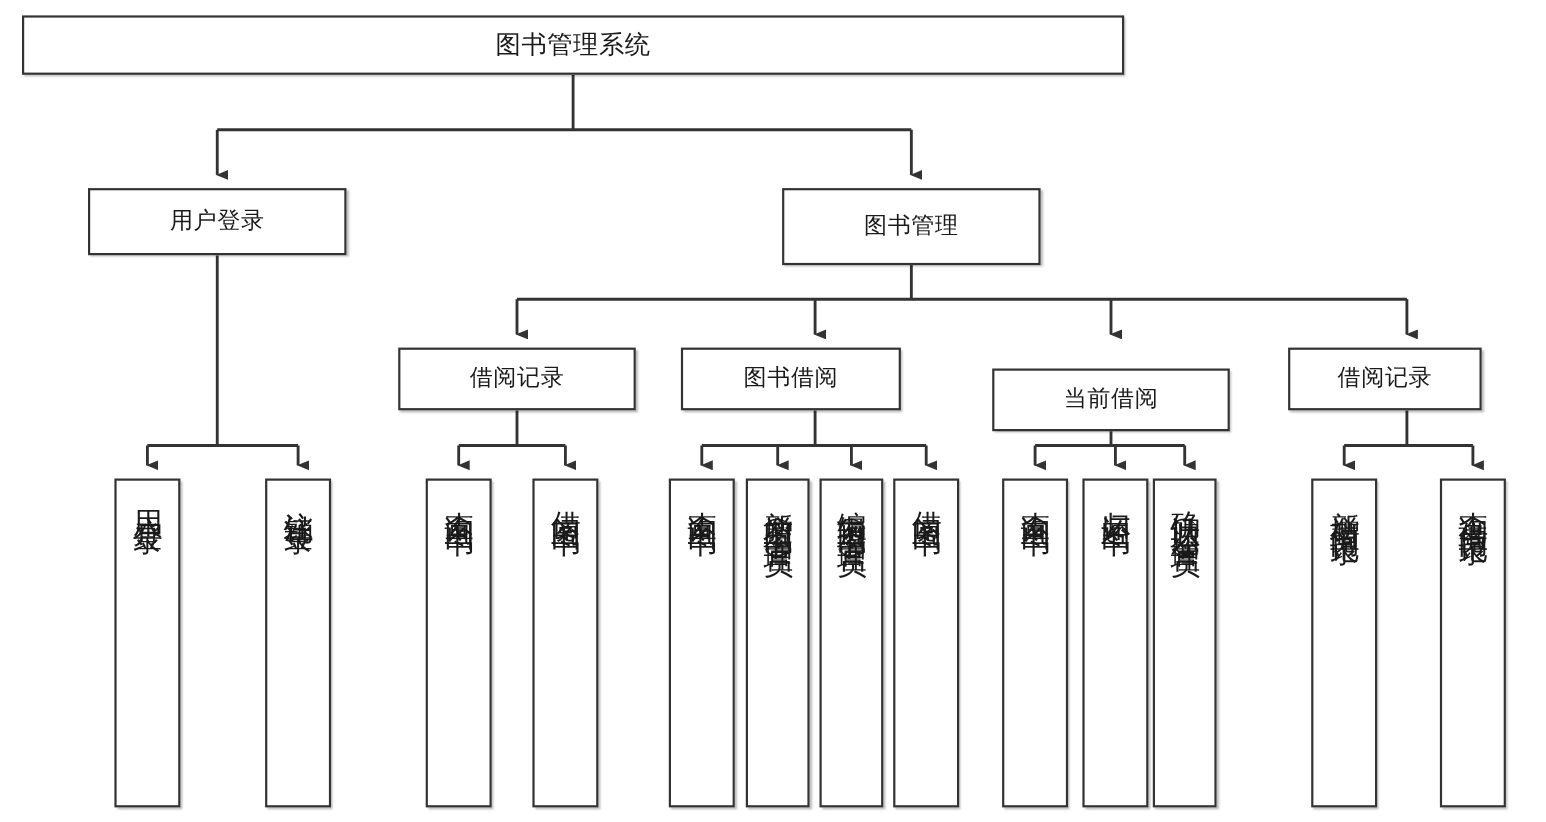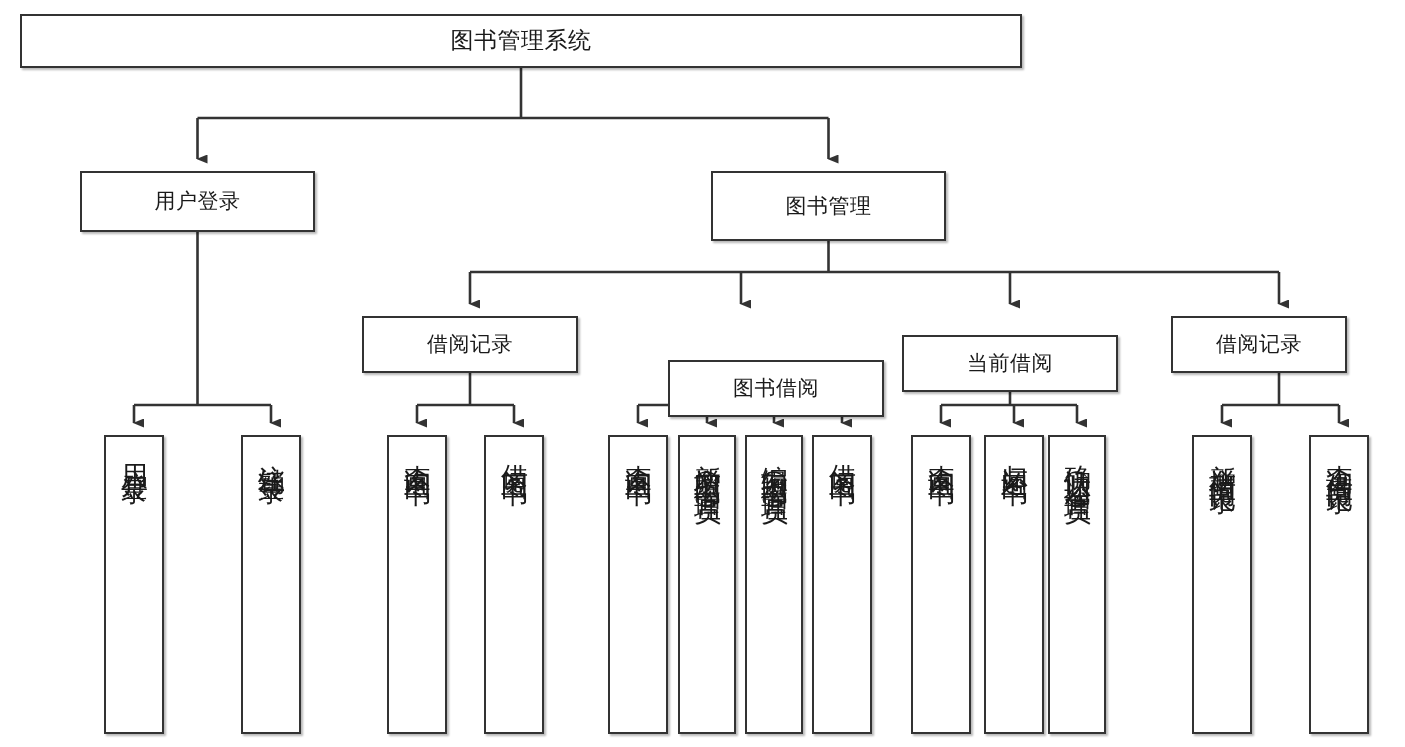--- a/index.html
+++ b/index.html
@@ -123,21 +123,21 @@
       </div>
       <div class="node horiz" style="left: 80px; top: 171px; width: 235px; height: 61px;">
         <span class="node-label">用户登录</span>
       </div>
       <div class="node horiz" style="left: 711px; top: 171px; width: 235px; height: 70px;">
         <span class="node-label">图书管理</span>
       </div>
       <div class="node horiz" style="left: 362px; top: 316px; width: 216px; height: 57px;">
         <span class="node-label">借阅记录</span>
       </div>
-      <div class="node horiz" style="left: 668px; top: 316px; width: 216px; height: 57px; margin-top: 44px;">
+      <div class="node horiz" style="left: 619px; top: 316px; width: 200px; height: 57px;">
         <span class="node-label">图书借阅</span>
       </div>
       <div class="node horiz" style="left: 902px; top: 335px; width: 216px; height: 57px;">
         <span class="node-label">当前借阅</span>
       </div>
       <div class="node horiz" style="left: 1171px; top: 316px; width: 176px; height: 57px;">
         <span class="node-label">借阅记录</span>
       </div>
       <div class="node vert" style="left: 104px; top: 435px; width: 60px; height: 299px;">
         <span class="node-label">用户登录</span>

